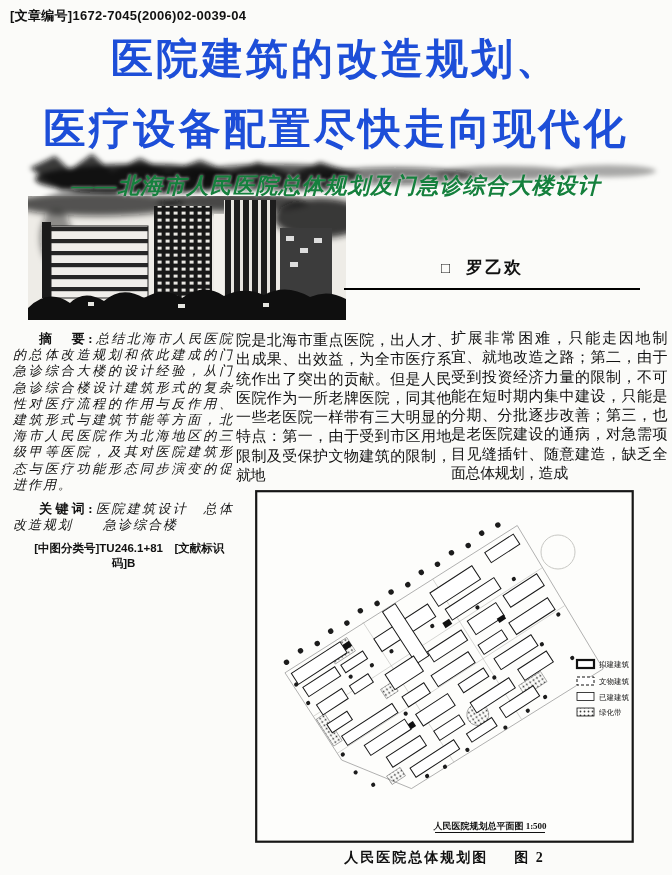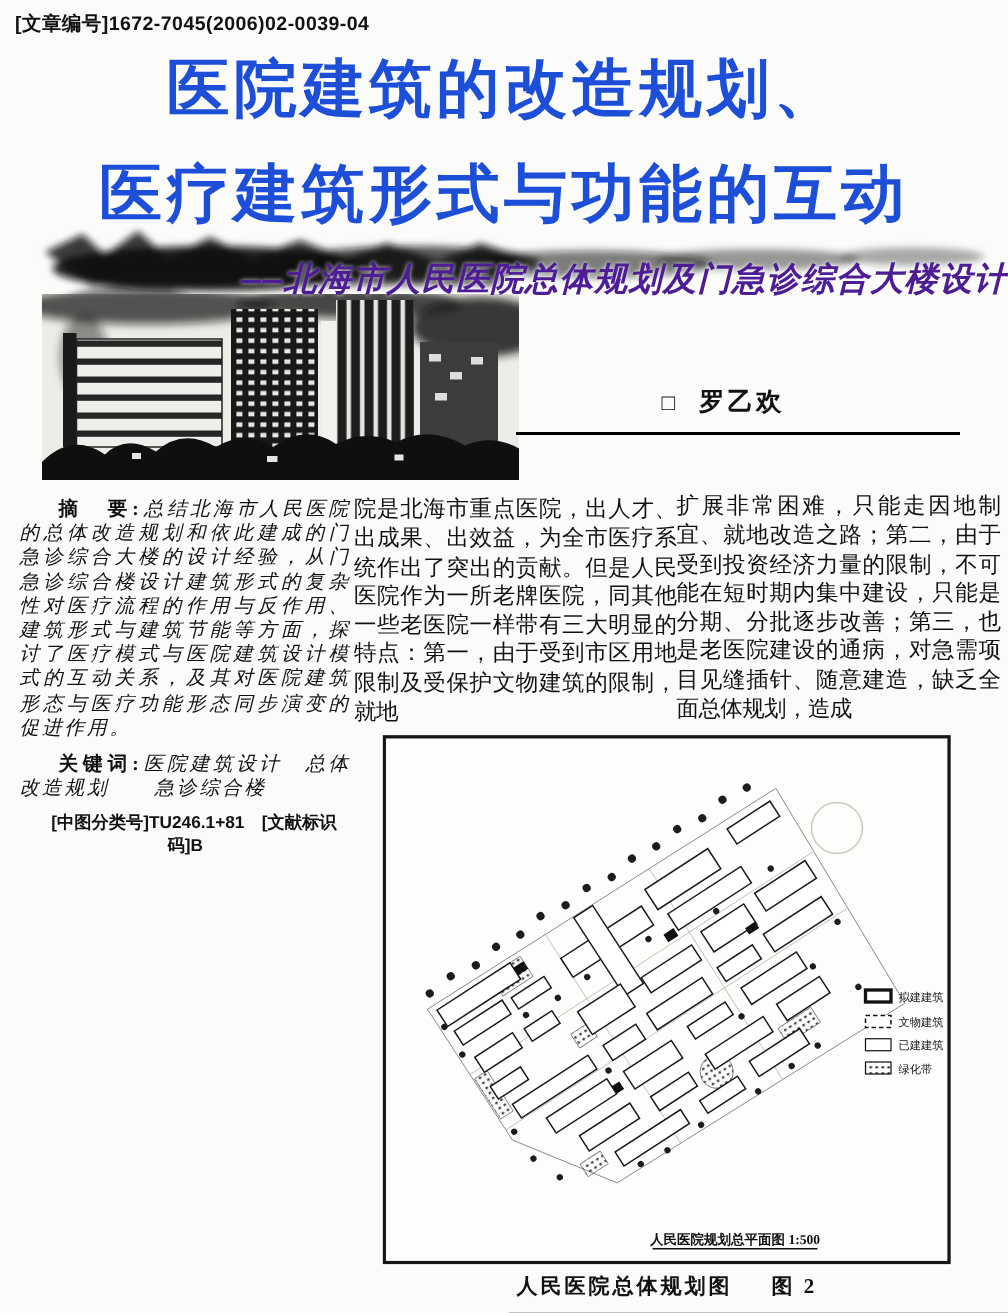--- a/index.html
+++ b/index.html
@@ -15,23 +15,23 @@
   }
   .title{
     position:absolute;left:0;width:100%;text-align:center;margin:0;
     font-family:"DejaVu Sans", sans-serif;font-weight:900;
     font-size:42px;line-height:1;letter-spacing:3px;color:#1d4ed8;
   }
   .t1{top:38px;}
   .t2{top:108px;}
   .smudge{position:absolute;left:0;top:146px;width:672px;height:96px;pointer-events:none;}
   .subtitle{
-    position:absolute;left:0;top:171px;width:100%;text-align:right;
-    font-family:Liberation Mono, monospace;font-weight:bold;font-style:italic;
-    font-size:22px;letter-spacing:1px;color:#4c1d95;z-index:3;
+    position:absolute;left:0;top:171px;width:100%;text-align:center;
+    font-family:Liberation Serif, serif;font-weight:bold;font-style:italic;
+    font-size:22px;letter-spacing:1px;color:#15803d;z-index:3;
     text-shadow:0 0 3px rgba(255,255,255,.85);
   }
   .photo{position:absolute;left:28px;top:196px;width:318px;height:124px;}
   .author{
     position:absolute;left:441px;top:256px;z-index:3;
     font-size:17px;font-weight:bold;letter-spacing:2px;
   }
   .author .marker{font-weight:normal;margin-right:14px;font-size:15px;}
   .author-rule{position:absolute;left:344px;top:288px;width:296px;border-top:2.2px solid #000;}
   .col{position:absolute;text-align:justify;}
@@ -61,21 +61,21 @@
   .fig-caption .fig-no{margin-left:26px;}
 </style>
 </head>
 <body>
 
 <div class="page">
 
   <div class="article-number">[文章编号]1672-7045(2006)02-0039-04</div>
 
   <h1 class="title t1">医院建筑的改造规划、</h1>
-  <h1 class="title t2">医疗建筑形式与功能的互动</h1>
+  <h1 class="title t2">医疗设备配置尽快走向现代化</h1>
 
   <svg class="smudge" viewBox="0 0 672 96" xmlns="http://www.w3.org/2000/svg">
     <defs>
         <filter id="sblur" x="-30%" y="-30%" width="160%" height="160%">
           <feGaussianBlur stdDeviation="2.6"></feGaussianBlur>
         </filter>
       </defs>
     <g filter="url(#sblur)" fill="#0c0c0c">
       <path d="M30 22 L55 10 L70 24 L92 8 L112 26 L140 12 L168 26 L200 14 L230 26 L258 16 L292 28 L320 16 L350 26 L330 44 L60 44 Z" opacity="0.82"></path>
       <ellipse cx="140" cy="33" rx="105" ry="15" opacity="0.9"></ellipse>
@@ -130,21 +130,21 @@
       <rect x="150" y="108" width="7" height="4" fill="#e5e5e0"></rect>
       <rect x="235" y="107" width="6" height="4" fill="#e5e5e0"></rect>
   </svg>
 
   <div class="author">
     <span class="marker">□</span><span>罗乙欢</span>
   </div>
   <div class="author-rule"></div>
 
   <div class="col col1">
-    <p class="abstract"><b>摘　要:</b><span>总结北海市人民医院的总体改造规划和依此建成的门急诊综合大楼的设计经验，从门急诊综合楼设计建筑形式的复杂性对医疗流程的作用与反作用、建筑形式与建筑节能等方面，探讨了医疗模式与医院建筑设计模式的互动关系，及其对医院建筑形态与医疗功能形态同步演变的促进作用。</span></p>
+    <p class="abstract"><b>摘　要:</b><span>总结北海市人民医院的总体改造规划和依此建成的门急诊综合大楼的设计经验，从门急诊综合楼设计建筑形式的复杂性对医疗流程的作用与反作用、建筑形式与建筑节能等方面，北海市人民医院作为北海地区的三级甲等医院，及其对医院建筑形态与医疗功能形态同步演变的促进作用。</span></p>
     <p class="abstract kw"><b>关键词:</b><span>医院建筑设计　总体改造规划　　急诊综合楼</span></p>
     <p class="clc">[中图分类号]TU246.1+81　[文献标识码]B</p>
   </div>
 
   <div class="col col2">
     <p class="body">院是北海市重点医院，出人才、出成果、出效益，为全市医疗系统作出了突出的贡献。但是人民医院作为一所老牌医院，同其他一些老医院一样带有三大明显的特点：第一，由于受到市区用地限制及受保护文物建筑的限制，就地</p>
   </div>
 
   <div class="col col3">
     <p class="body">扩展非常困难，只能走因地制宜、就地改造之路；第二，由于受到投资经济力量的限制，不可能在短时期内集中建设，只能是分期、分批逐步改善；第三，也是老医院建设的通病，对急需项目见缝插针、随意建造，缺乏全面总体规划，造成</p>

